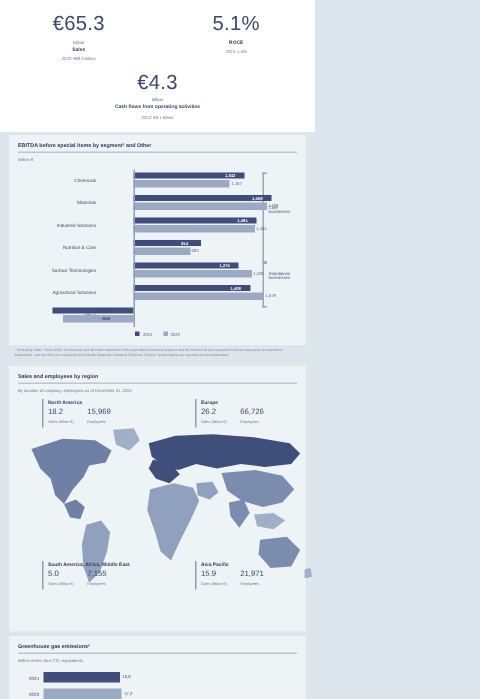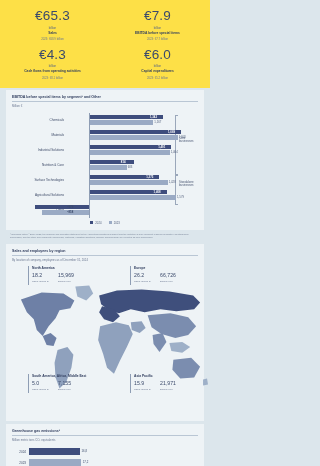--- a/index.html
+++ b/index.html
@@ -6,21 +6,21 @@
   body{
     width:210px;height:466px;overflow:hidden;
     background:#dce6ec;
     font-family:"Liberation Sans",sans-serif;
     color:#2c3a5c;
     -webkit-font-smoothing:none;
   }
   .page{position:relative;width:210px;height:466px;}
 
   
-  .kpi-band{background:#fde047;padding:6px 0 4px 0;}
+  .kpi-band{background:#ffffff;padding:6px 0 4px 0;}
   .kpi-row{display:flex;}
   .kpi{flex:1;text-align:center;padding:2px 1px 4px 1px;}
   .kpi-value{font-size:13.5px;font-weight:400;color:#3b4a6b;letter-spacing:.2px;line-height:15px;}
   .kpi-unit{font-size:2.9px;color:#5a6784;margin-top:2.5px;line-height:4px;}
   .kpi-label{font-size:3.3px;font-weight:bold;color:#2f3c5d;line-height:4.4px;margin-top:1px;}
   .kpi-prev{font-size:2.8px;color:#6d7992;margin-top:2px;line-height:4px;}
 
   
   .card{background:#eef3f6;margin:0 6px;padding:5px 6px 5px 6px;}
   .card-title{font-size:3.6px;font-weight:bold;color:#2f3c5d;border-bottom:.4px solid #b9c6d4;padding-bottom:2px;}
@@ -75,38 +75,32 @@
 
   <div class="kpi-band">
     <div class="kpi-row">
       <div class="kpi">
         <div class="kpi-value">€65.3</div>
         <div class="kpi-unit">billion</div>
         <div class="kpi-label">Sales</div>
         <div class="kpi-prev">2023: €68.9 billion</div>
       </div>
       <div class="kpi">
-        <div class="kpi-value">€7.9</div>
-        <div class="kpi-unit">billion</div>
-        <div class="kpi-label">EBITDA before special items</div>
-        <div class="kpi-prev">2023: €7.7 billion</div>
+        <div class="kpi-value">5.1%</div>
+        <div class="kpi-unit"></div>
+        <div class="kpi-label">ROCE</div>
+        <div class="kpi-prev">2023: 4.5%</div>
       </div>
     </div>
     <div class="kpi-row">
       <div class="kpi">
         <div class="kpi-value">€4.3</div>
         <div class="kpi-unit">billion</div>
         <div class="kpi-label">Cash flows from operating activities</div>
         <div class="kpi-prev">2023: €8.1 billion</div>
-      </div>
-      <div class="kpi">
-        <div class="kpi-value">€6.0</div>
-        <div class="kpi-unit">billion</div>
-        <div class="kpi-label">Capital expenditures</div>
-        <div class="kpi-prev">2023: €5.2 billion</div>
       </div>
     </div>
   </div>
 
   <div class="card" style="margin-top:2px;">
     <div class="card-title">EBITDA before special items by segment¹ and Other</div>
     <div class="card-sub">Million €</div>
 
     <div class="seg-wrap" id="seg-wrap">
       <div class="brace">

